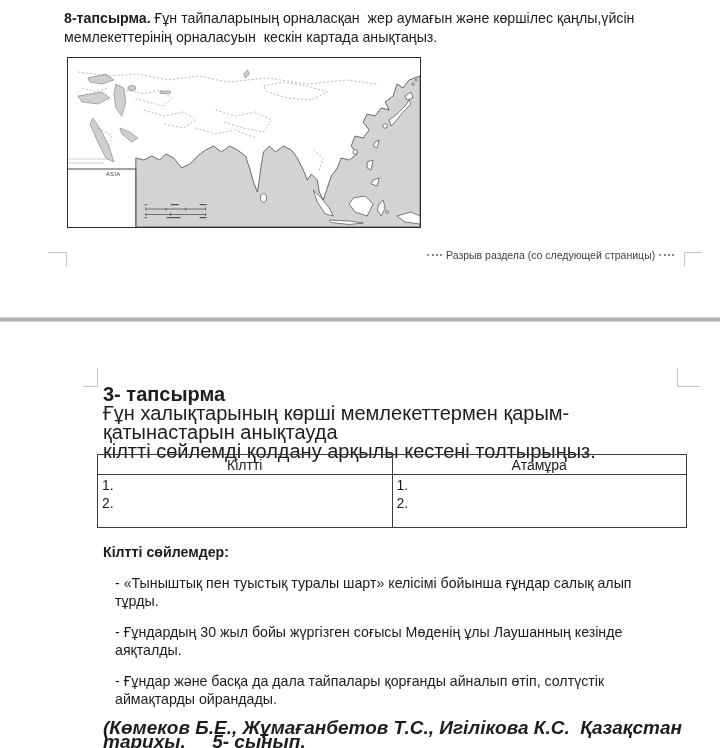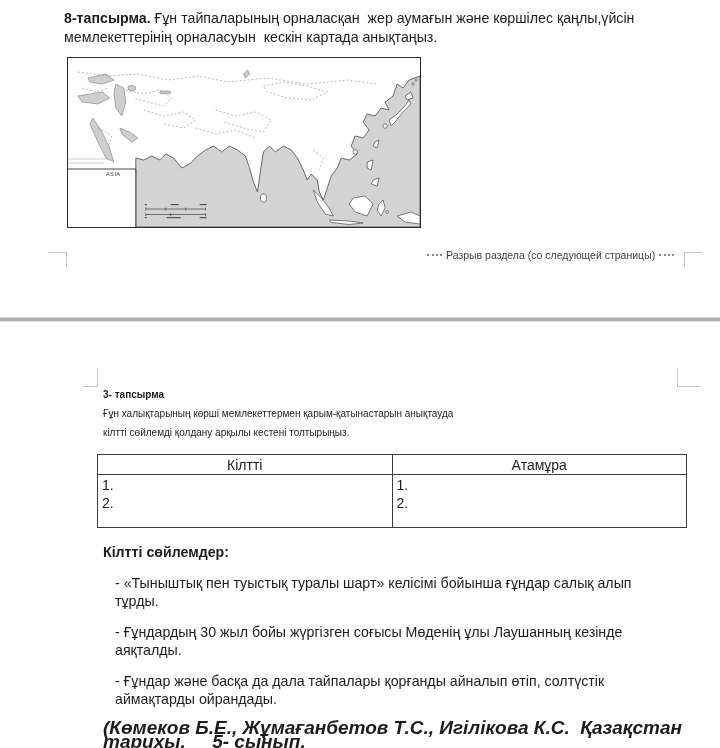--- a/index.html
+++ b/index.html
@@ -21,21 +21,21 @@
     border-top:2px dotted #8a8a8a;margin:0 4px;}
   
   .mark{border:0 solid #c4c4c4;}
   .mark.p1l{left:48px;top:252px;width:18px;height:14px;border-top-width:1px;border-right-width:1px;}
   .mark.p1r{left:684px;top:252px;width:17px;height:14px;border-top-width:1px;border-left-width:1px;}
   .mark.p2l{left:83px;top:368px;width:14px;height:18px;border-bottom-width:1px;border-right-width:1px;}
   .mark.p2r{left:677px;top:368px;width:22px;height:18px;border-bottom-width:1px;border-left-width:1px;}
   .pagediv{left:0;top:317px;width:720px;height:3px;background:#aeaeae;
     border-top:1px solid #d6d6d6;border-bottom:1px solid #dcdcdc;}
   
-  .task3{left:103px;top:385px;width:578px;font-size:10px;line-height:19px;}
+  .task3{left:103px;top:385px;width:578px;font-size:20px;line-height:19px;}
   .task3 .h{font-weight:bold;}
   .task3 .p{white-space:pre-wrap;}
   table.fill{position:absolute;left:97px;top:454px;width:590px;border-collapse:collapse;
     font-size:14px;table-layout:fixed;}
   table.fill td{border:1px solid #3d3d3d;padding:0;}
   table.fill td.hd{height:19px;text-align:center;vertical-align:middle;}
   table.fill td.bd{height:51px;vertical-align:top;padding:1px 0 0 4px;line-height:18px;}
   table.fill td.bd div{white-space:pre;}
   .keys{left:103px;top:543px;width:585px;font-size:14.2px;line-height:18.5px;}
   .keys .h{font-weight:bold;}

